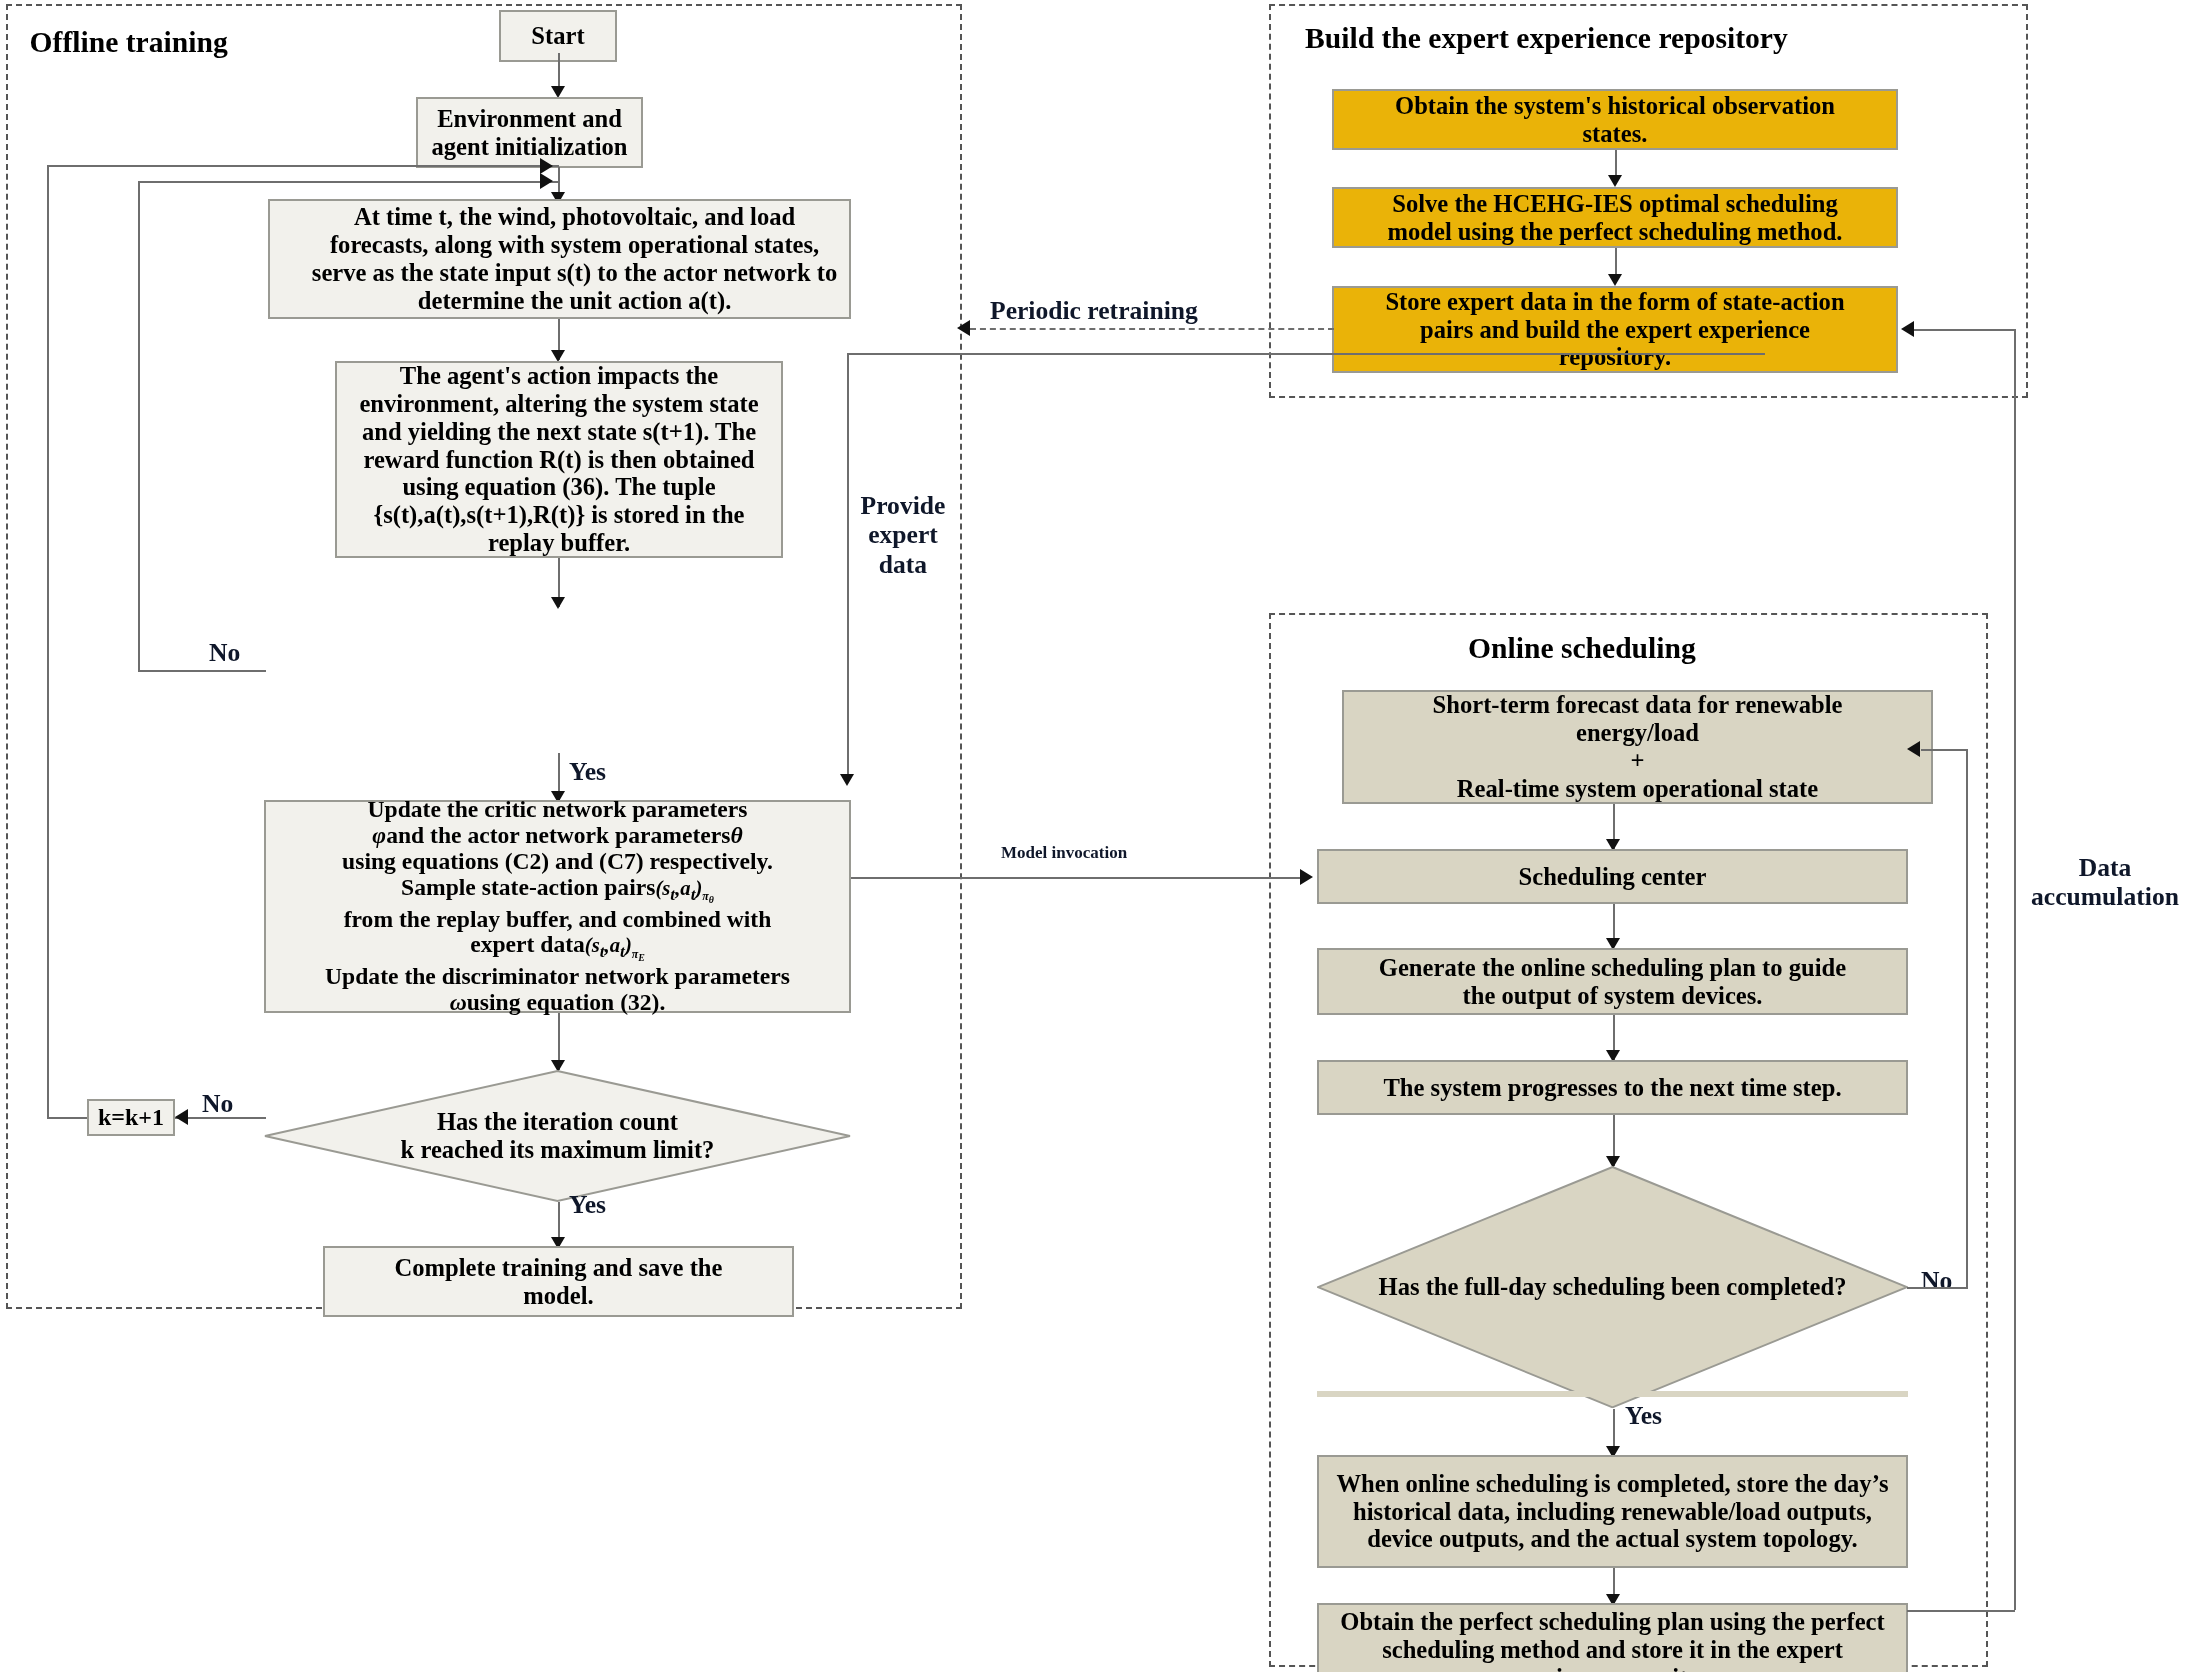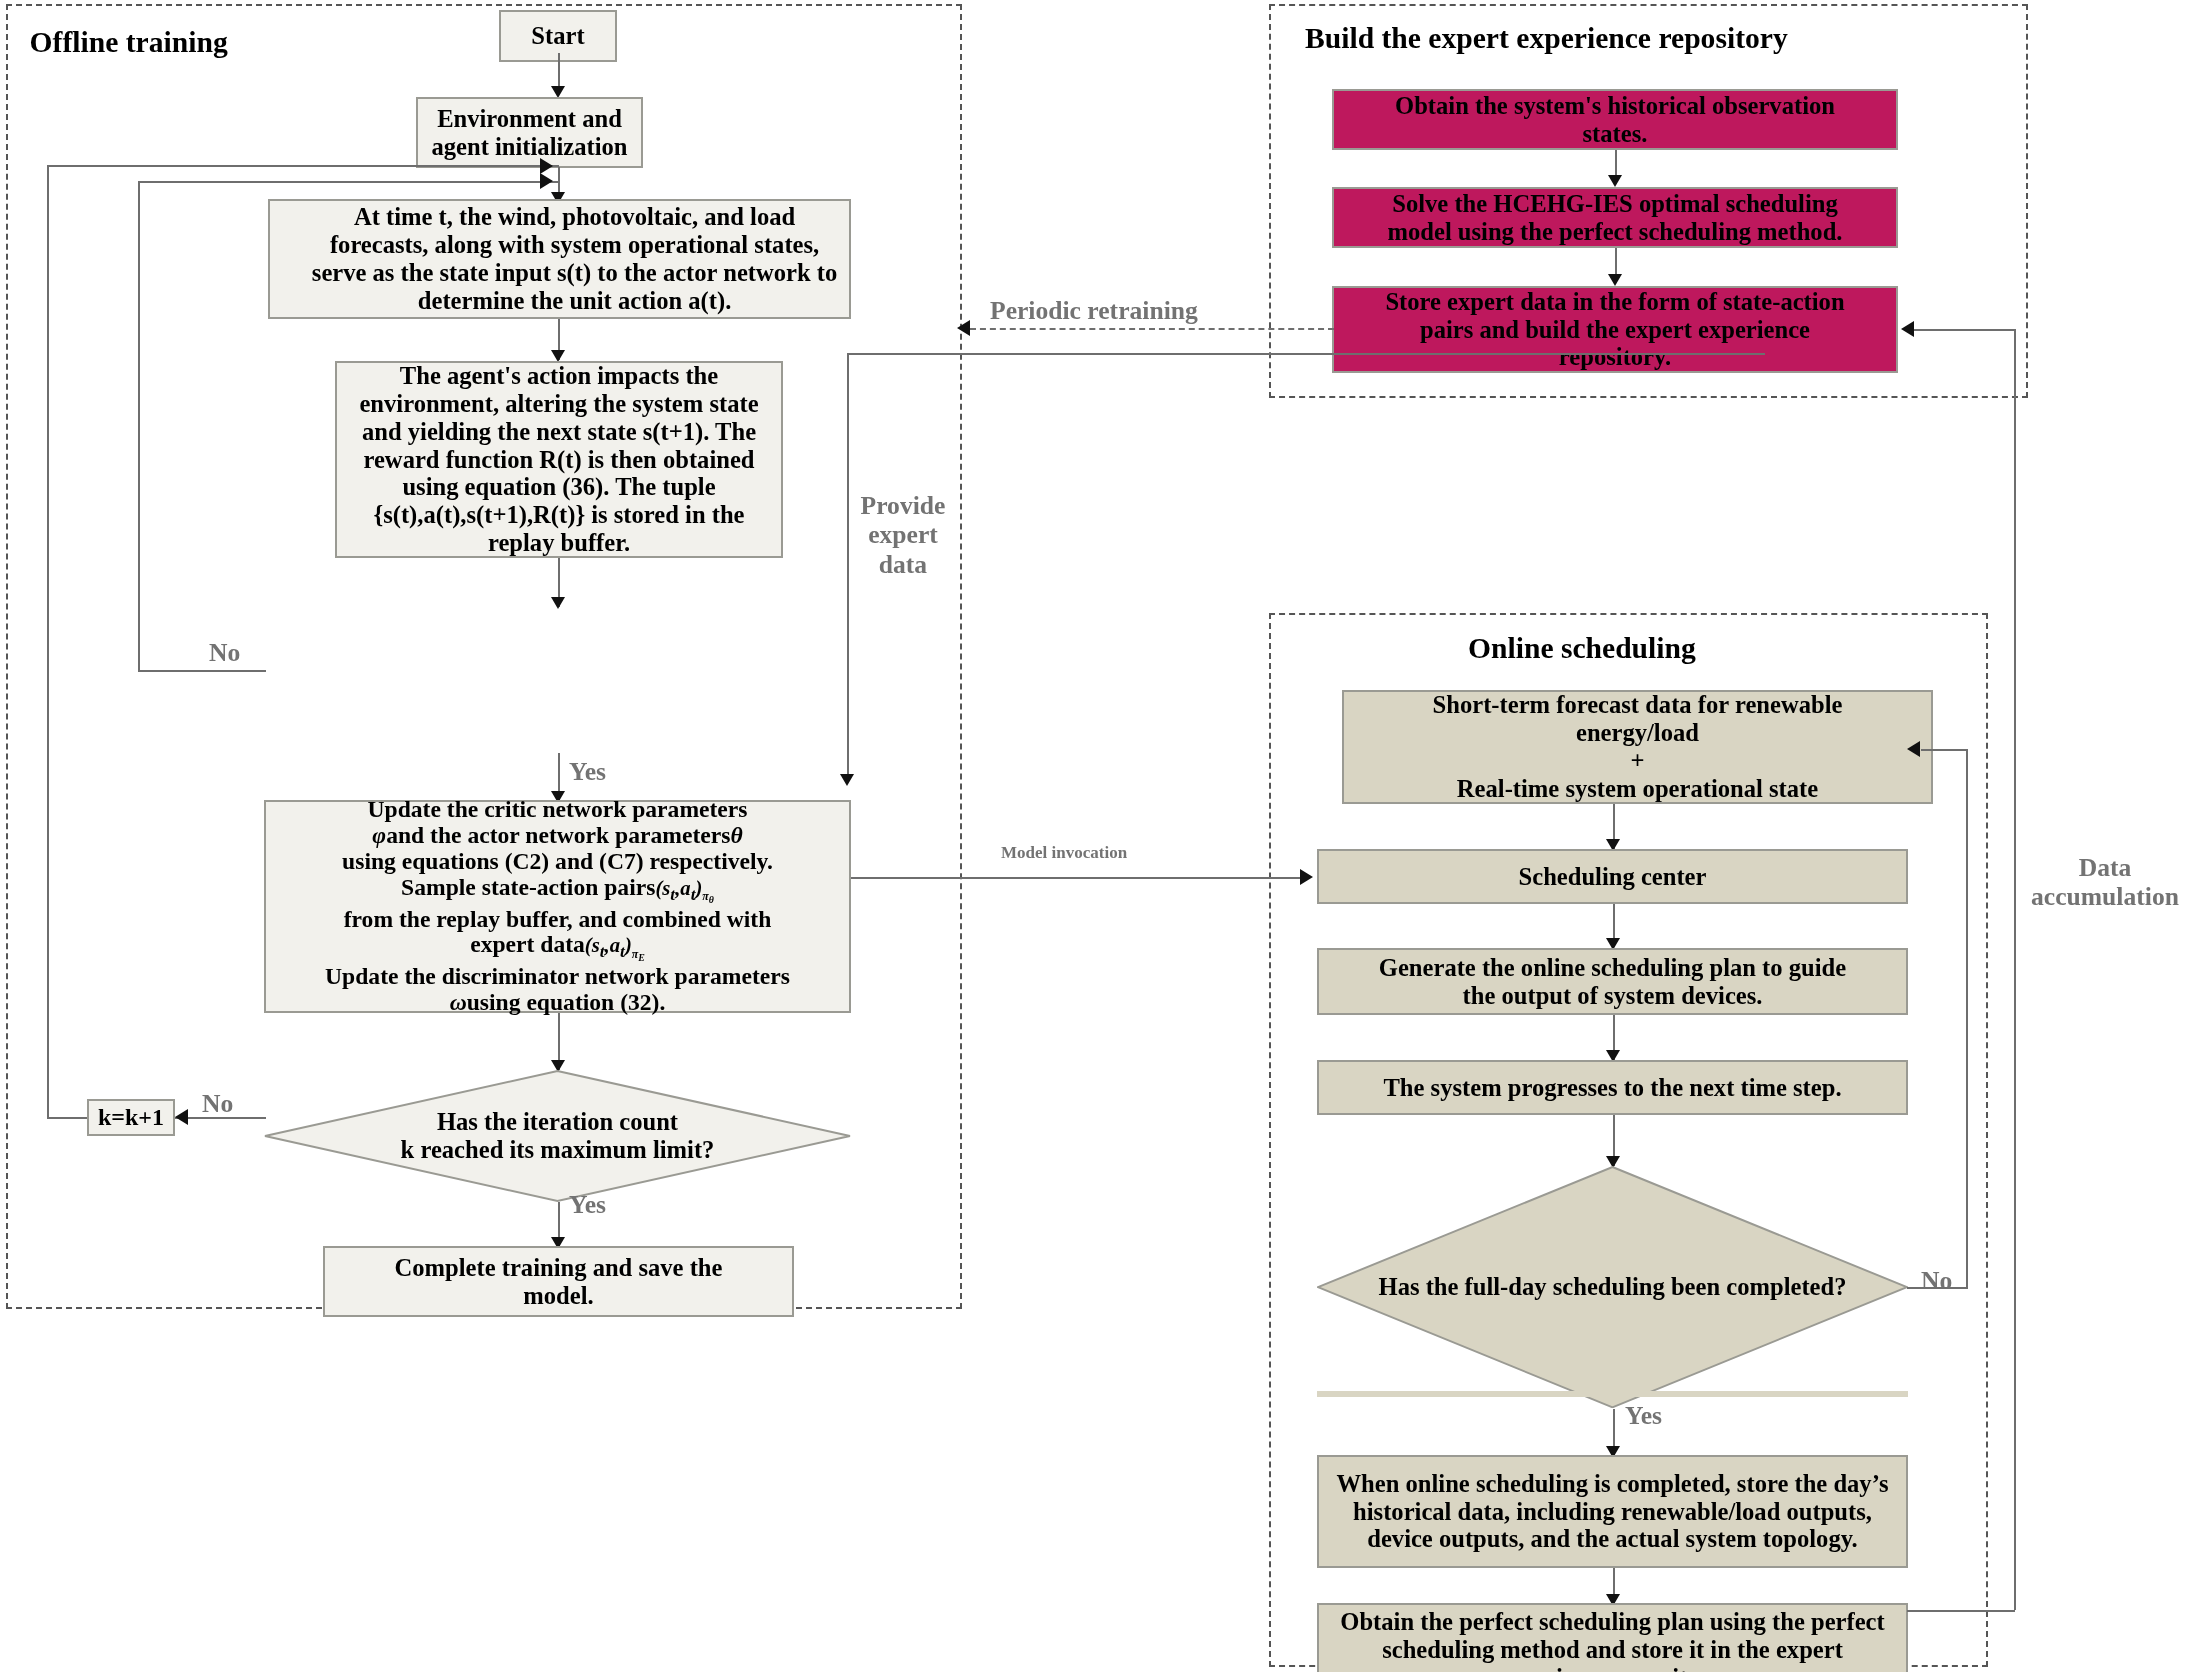--- a/index.html
+++ b/index.html
@@ -38,21 +38,21 @@
     display: flex;
     align-items: center;
     justify-content: center;
     text-align: center;
     font-weight: bold;
     color: #000;
     line-height: 1.13;
     padding: 3px 5.9px;
   }
   .node.light { background: #f2f1ec; }
-  .node.pinkish { background: #be185d; }
+  .node.pinkish { background: #eab308; }
   .node.khaki { background: #d9d5c3; }
   .node .txt { width: 100%; }
   
   .diamond-wrap {
     position: absolute;
   }
   .diamond-shape {
     position: absolute;
     inset: 0;
   }
@@ -95,21 +95,21 @@
     border-right: 13.8px solid #111;
   }
   .arw.right {
     border-top: 8.9px solid transparent;
     border-bottom: 8.9px solid transparent;
     border-left: 13.8px solid #111;
   }
   .edge-label {
     position: absolute;
     font-weight: bold;
-    color: #737373;
+    color: #0f172a;
     white-space: pre-line;
     text-align: center;
     line-height: 1.15;
   }
   .ital { font-style: italic; }
 </style>
 </head>
 <body>
 
 <div id="canvas">

